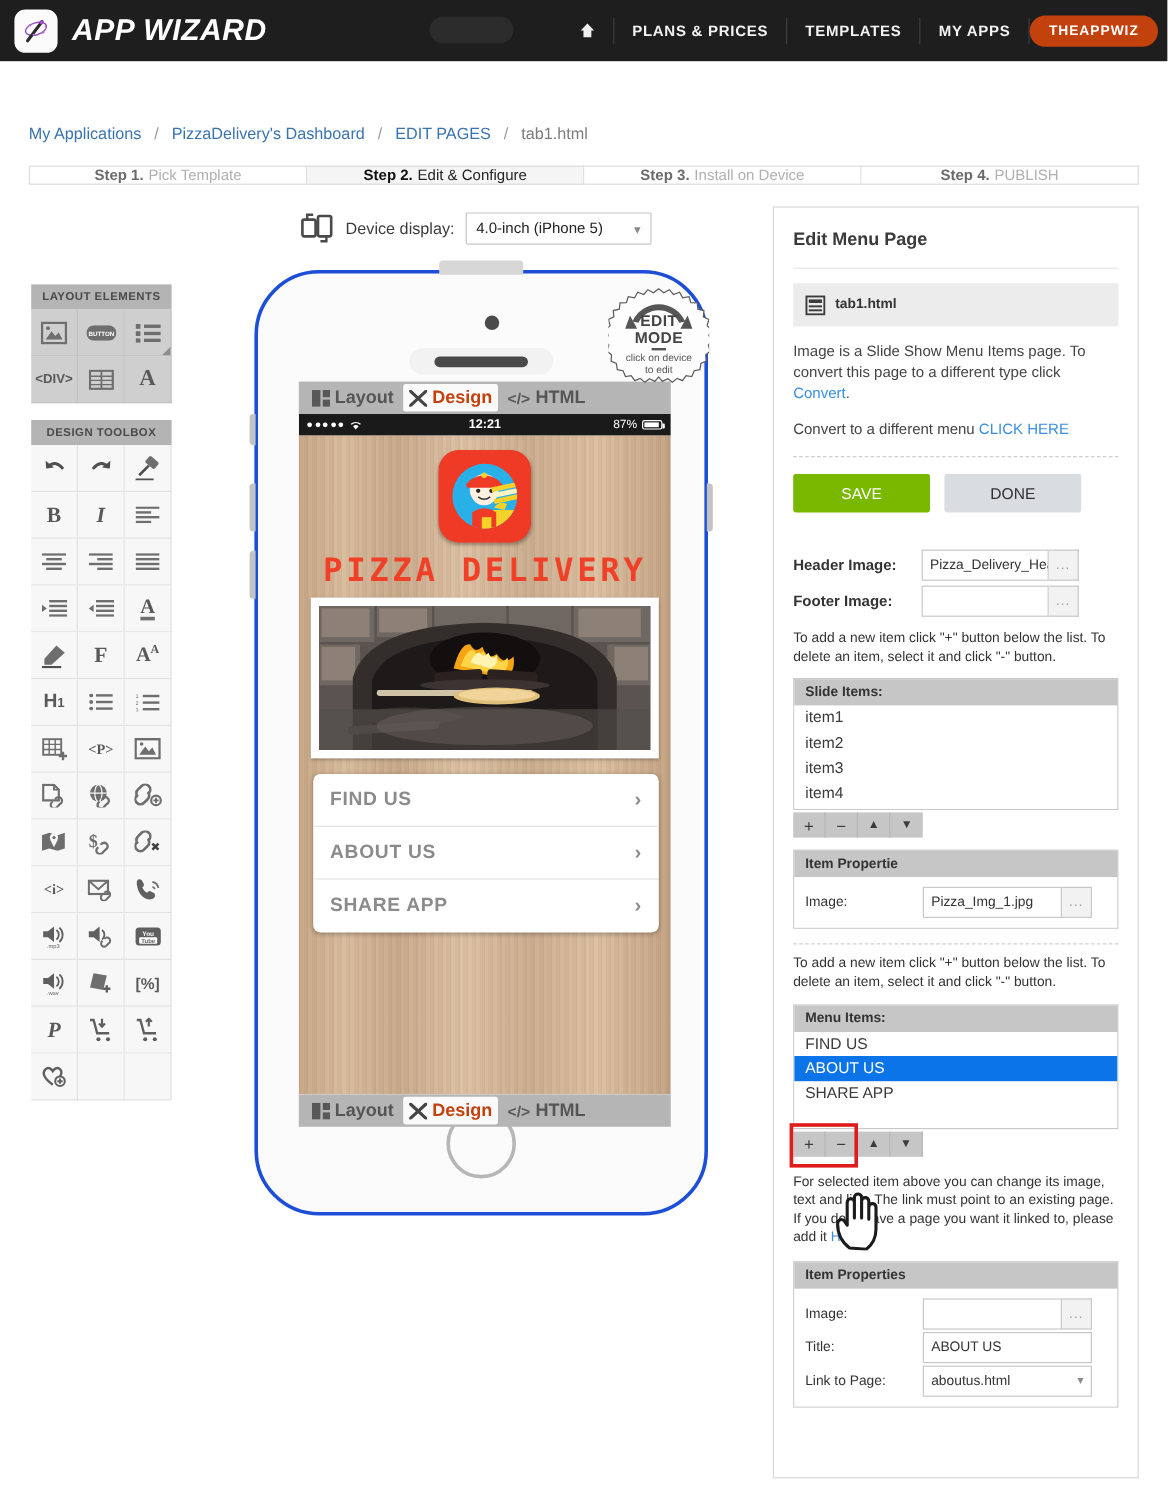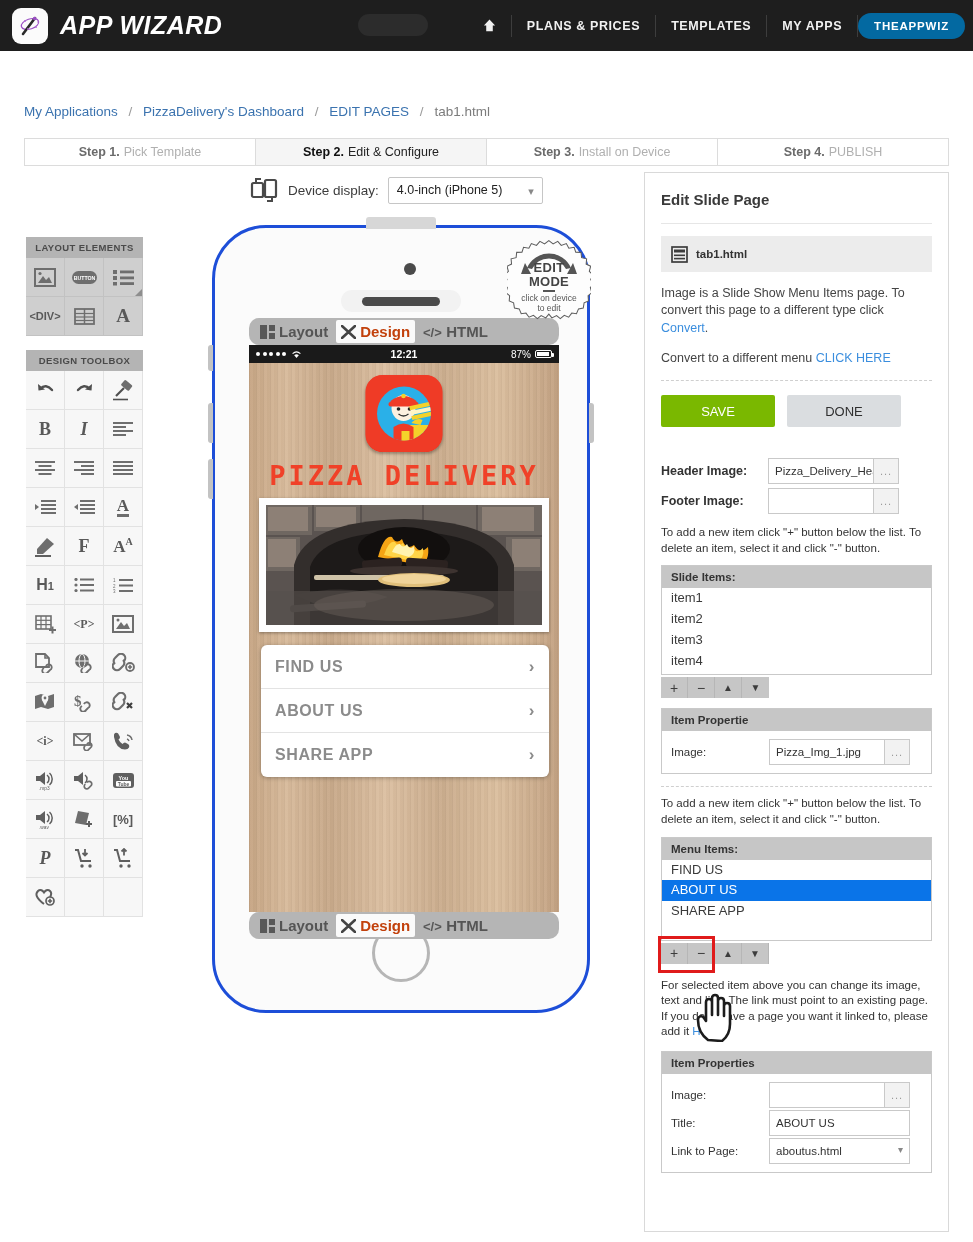--- a/index.html
+++ b/index.html
@@ -36,21 +36,21 @@
     margin-left:auto; display:flex; align-items:center; height:100%;text-align:right;
   }
   .nav-sep { width:1px; height:22px; background:#3d3d3d; }
   .nav-item {
     padding:0 15px; font-size:12.5px; font-weight:bold; letter-spacing:0.6px;
     color:#f2f2f2; white-space:nowrap; cursor:pointer;
     display:flex; align-items:center; height:100%;
   }
   .home-ico { padding:0 14px; display:flex; align-items:center; height:100%; }
   .user-pill {
-    background:#0369a1; border-radius:15px; padding:7px 16px; margin-right:8px;
+    background:#c2410c; border-radius:15px; padding:7px 16px; margin-right:8px;
     font-size:11.5px; font-weight:bold; letter-spacing:0.8px; color:#fff;
     position:relative; z-index:2; cursor:pointer;
   }
 
   
   .breadcrumb {
     position:absolute; left:24px; top:104px; font-size:13.5px; color:#3b73af;
   }
   .breadcrumb a { color:#3b73af; text-decoration:none; cursor:pointer; }
   .breadcrumb .sep { color:#9a9a9a; margin:0 7px; }
@@ -58,21 +58,21 @@
 
   
   .steps {
     position:absolute; left:24px; top:138px; width:925px; height:22px;
     display:flex;
   }
   .step {
     flex:1; border:1px solid #dcdcdc; border-left:none;
     display:flex; align-items:center; justify-content:center;
     font-size:12.5px; background:#fff; color:#b0b0b0; cursor:pointer;
-    height:28px;
+    height:16px;
   }
   .step:first-child { border-left:1px solid #dcdcdc; }
   .step b { color:#6b6b6b; margin-right:4px; font-weight:bold; }
   .step.active { background:#f5f5f5; color:#222; }
   .step.active b { color:#111; }
 
   
   .device-row {
     position:absolute; left:250px; top:176px; display:flex; align-items:center;
   }
@@ -147,21 +147,20 @@
   }
   .edit-badge .t1 { font-size:13px; font-weight:bold; color:#444; line-height:1.05; letter-spacing:0.3px; }
   .edit-badge .dash { width:12px; height:2px; background:#555; margin:2px 0; }
   .edit-badge .t2 { font-size:8.5px; color:#555; line-height:1.1; }
 
   
   .phone-toolbar {
     position:absolute; left:34px; width:310px; height:27px;
     background:#b5b5b5; display:flex; align-items:center; gap:3px; padding-left:6px;
     z-index:4;
-    border-radius:10px;
   }
   .phone-toolbar.top { top:90px; }
   .phone-toolbar.bot { top:684px; }
   .tb-item {
     display:flex; align-items:center; gap:4px; font-size:15px; font-weight:bold;
     color:#555; padding:3px 5px; cursor:pointer; border-radius:2px;
   }
   .tb-item.sel { background:#fafafa; color:#c2410c; }
 
   
@@ -872,21 +871,21 @@
     <div class="tb-item">
       <svg width="19" height="14" viewBox="0 0 19 14">
           <text x="0" y="12" font-size="13" font-weight="bold" fill="#585858" font-family="Liberation Sans, sans-serif">&lt;/&gt;</text>
         </svg>
       <span>HTML</span>
     </div>
   </div>
 </div>
 
 <div class="right-panel">
-  <div class="rp-title">Edit Slide Page</div>
+  <div class="rp-title">Edit Menu Page</div>
   <div class="rp-hr"></div>
 
   <div class="file-box">
     <svg width="17" height="17" viewBox="0 0 17 17">
       <rect x="1" y="1" width="15" height="15" fill="none" stroke="#3c3c3c" stroke-width="1.7"></rect>
       <rect x="3" y="3.5" width="11" height="3" fill="#3c3c3c"></rect>
       <rect x="3" y="8.5" width="11" height="1.6" fill="#3c3c3c"></rect>
       <rect x="3" y="11.8" width="11" height="1.6" fill="#3c3c3c"></rect>
     </svg>
     <b>tab1.html</b>

